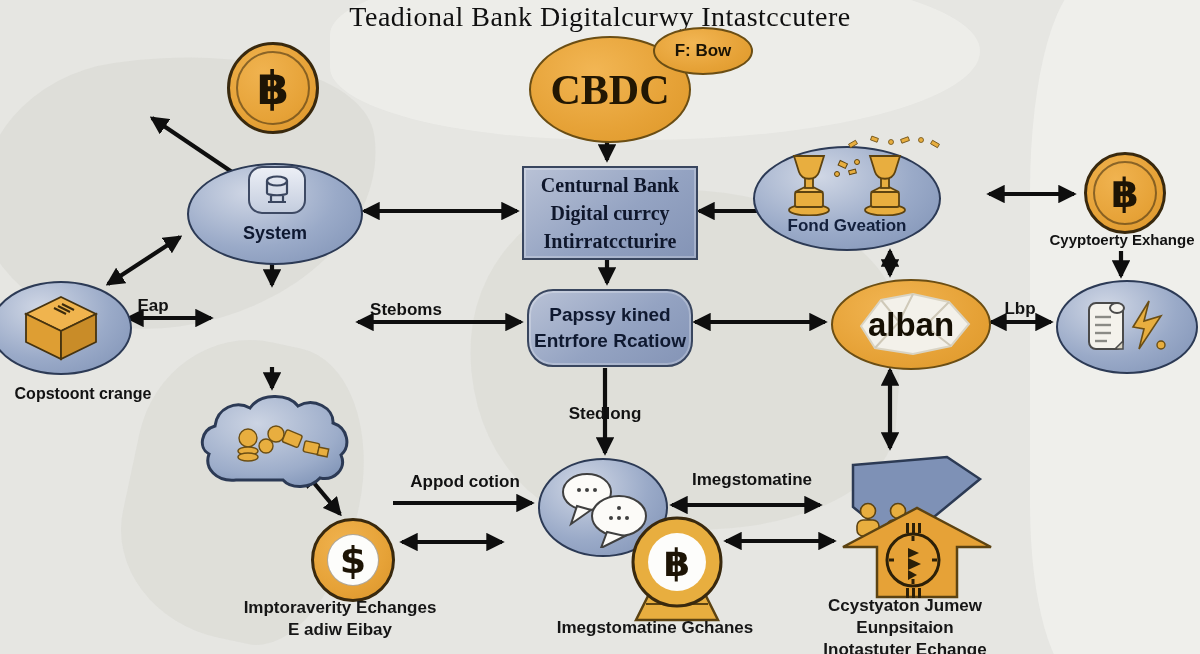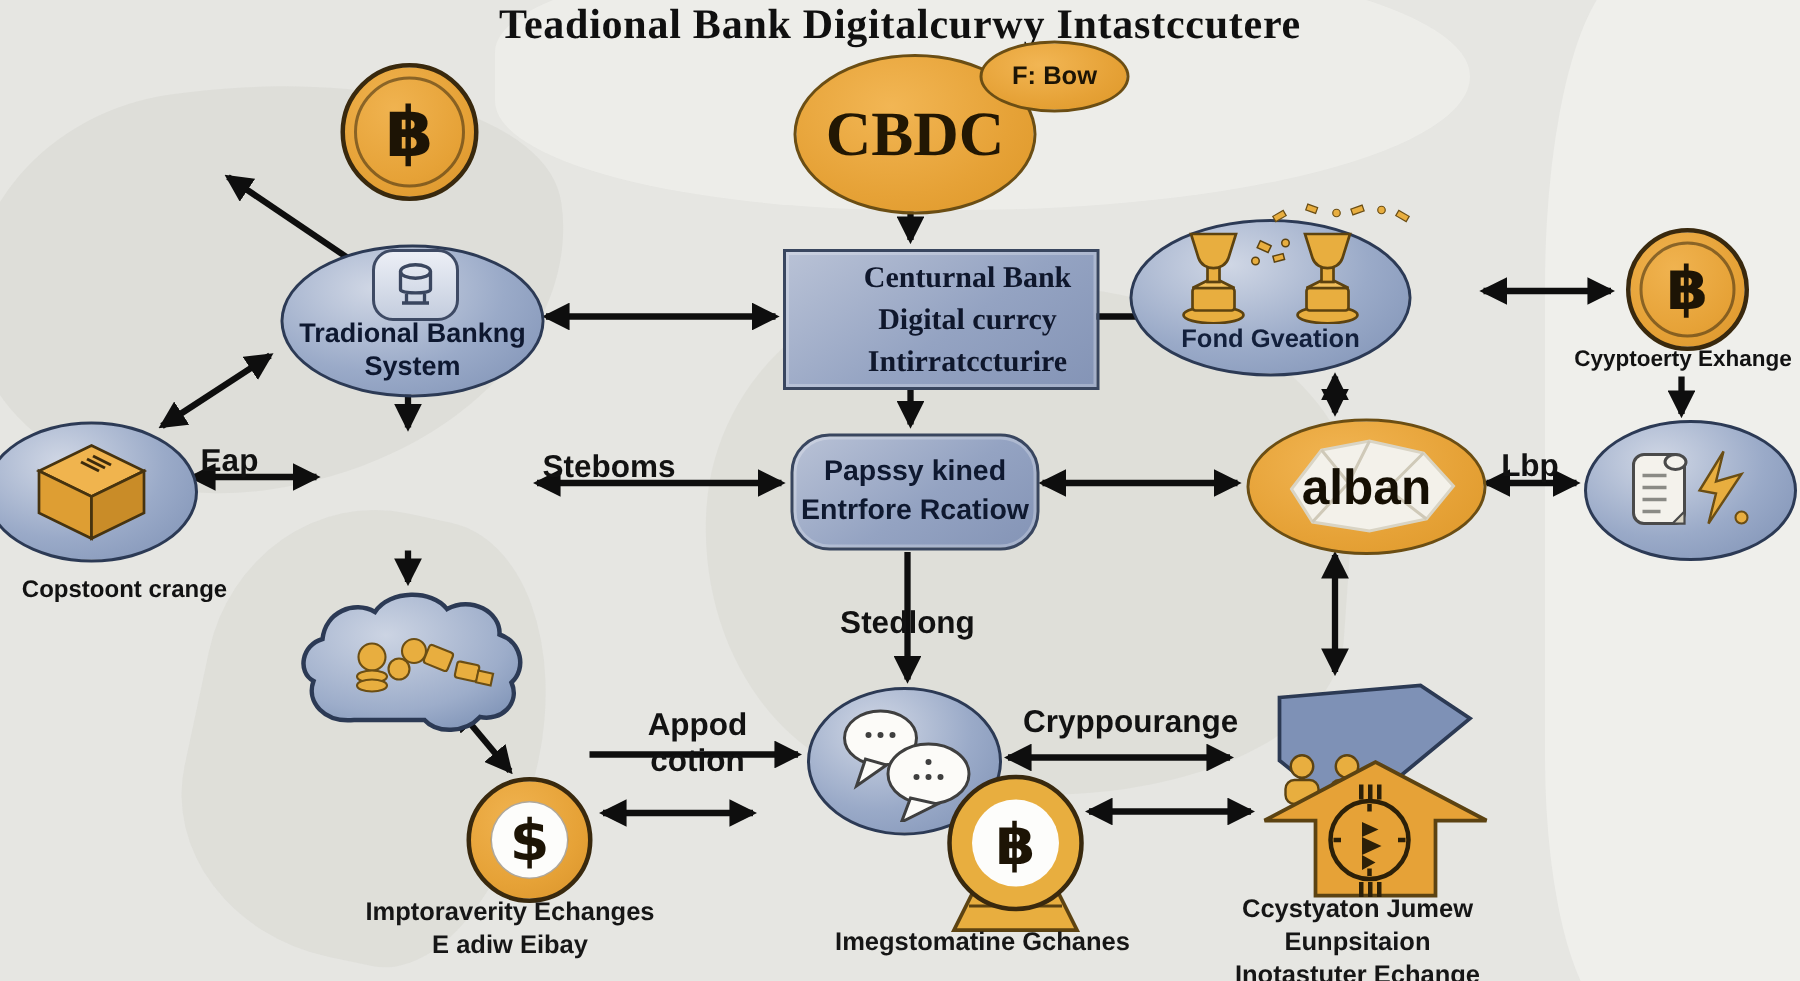--- a/index.html
+++ b/index.html
@@ -12,28 +12,28 @@
   
   #arrows{position:absolute;left:0;top:0;z-index:1;}
   
   .node{position:absolute;z-index:2;display:flex;align-items:center;justify-content:center;text-align:center;}
   .ell{border-radius:50%;}
   .blue{background:radial-gradient(ellipse at 35% 28%,#d0d7e5 0%,#9aaac8 55%,#7d90b4 100%);border:2.5px solid #2c3a55;}
   .gold{background:radial-gradient(ellipse at 40% 32%,#f2b654 0%,#e6a237 60%,#dd9728 100%);border:2.5px solid #6b4e14;}
   .box{background:linear-gradient(145deg,#b9c2d6 0%,#94a3c2 55%,#8494b6 100%);border:2px solid #39465f;box-shadow:inset 0 0 0 2px rgba(255,255,255,.25);}
   .serifb{font-family:"Liberation Serif",serif;font-weight:bold;}
   .sansb{font-weight:bold;}
-  .lbl{position:absolute;z-index:2;font-weight:bold;font-size:21px;text-align:center;color:#121212;}
+  .lbl{position:absolute;z-index:2;font-weight:bold;font-size:17px;text-align:center;color:#121212;}
   .cap{position:absolute;z-index:2;font-weight:bold;font-size:17px;line-height:22px;text-align:center;color:#161616;}
   .coin{position:absolute;z-index:2;border-radius:50%;background:radial-gradient(circle at 38% 32%,#f0b350 0%,#e6a237 60%,#d9932a 100%);
         border:3px solid #39290e;display:flex;align-items:center;justify-content:center;}
   .coin .ring{position:absolute;inset:6px;border-radius:50%;border:2px solid rgba(58,41,14,.55);}
   .coin .glyph{font-family:"DejaVu Sans",sans-serif;font-weight:bold;color:#1d1405;position:relative;z-index:1;}
   .title{position:absolute;left:0;right:0;top:1px;text-align:center;z-index:2;
-         font-family:"Liberation Serif",serif;font-weight:bold;font-size:28px;color:#101010;letter-spacing:.5px;}
+         font-family:"Liberation Serif",serif;font-weight:normal;font-size:28px;color:#101010;letter-spacing:.5px;}
 </style>
 </head>
 <body>
 
 <div id="canvas">
 
   <div class="blob" style="left:-20px;top:55px;width:400px;height:270px;background:#dbdbd5;opacity:.75;border-radius:38% 62% 55% 45%/50% 40% 60% 50%;transform:rotate(-8deg);"></div>
   <div class="blob" style="left:130px;top:340px;width:230px;height:300px;background:#dcdcd6;opacity:.7;border-radius:55% 45% 40% 60%/45% 55% 60% 40%;transform:rotate(12deg);"></div>
   <div class="blob" style="left:470px;top:190px;width:430px;height:340px;background:#dadad4;opacity:.6;border-radius:45% 55% 60% 40%/55% 45% 40% 60%;transform:rotate(4deg);"></div>
   <div class="blob" style="left:1030px;top:-20px;width:200px;height:700px;background:#f0f0ec;opacity:.85;border-radius:30% 0 0 25%;"></div>
@@ -79,38 +79,37 @@
     <div class="glyph" style="font-size:46px;">฿</div>
   </div>
 
   <div class="node ell gold" style="left:529px;top:36px;width:158px;height:103px;text-align:center;">
     <span class="serifb" style="font-size:42px;color:#221703;">CBDC</span>
   </div>
   <div class="node ell gold" style="left:653px;top:27px;width:96px;height:44px;border-width:2px;">
     <span class="sansb" style="font-size:17px;color:#1c1405;">F: Bow</span>
   </div>
 
-  <div class="node box" style="left:522px;top:166px;width:172px;height:90px;padding-left:35px;">
+  <div class="node box" style="left:522px;top:166px;width:172px;height:90px;">
     <div class="serifb" style="font-size:20px;line-height:28px;color:#0f172c;">
       <div>Centurnal Bank</div>
       <div>Digital currcy</div>
       <div>Intirratccturire</div>
     </div>
   </div>
 
   <div class="node ell blue" style="left:187px;top:163px;width:172px;height:98px;">
     <div style="position:absolute;left:59px;top:1px;width:54px;height:44px;border-radius:14px;background:linear-gradient(#eceff6,#c4cdde);border:2px solid #3e4a64;display:flex;align-items:center;justify-content:center;">
       <svg width="30" height="32" viewBox="0 0 30 32">
         <ellipse cx="15" cy="7" rx="10" ry="4.5" fill="none" stroke="#3a465f" stroke-width="2.2"></ellipse>
         <path d="M5,7 V19 M25,7 V19 M5,19 c0,3 20,3 20,0" fill="none" stroke="#3a465f" stroke-width="2.2"></path>
         <path d="M9,22 v6 M21,22 v6 M6,28 h18" fill="none" stroke="#3a465f" stroke-width="2.2"></path>
       </svg>
     </div>
     <div class="sansb" style="margin-top:38px;font-size:18px;line-height:22px;color:#0e1830;">
-      <div>Tradional Bankng</div>
       <div>System</div>
     </div>
   </div>
 
   <div class="node ell blue" style="left:753px;top:146px;width:184px;height:101px;">
     <svg width="140" height="62" viewBox="0 0 140 62" style="position:absolute;left:22px;top:6px;">
       <g stroke="#5d4310" stroke-width="1.8" fill="#E8AE3F">
         <ellipse cx="32" cy="56" rx="20" ry="5.5"></ellipse>
         <rect x="18" y="38" width="28" height="15" rx="2"></rect>
         <polygon points="18,38 32,31 46,38" fill="#F2BF5B"></polygon>
@@ -275,21 +274,21 @@
         <rect x="94" y="141" width="3" height="10"></rect>
         <rect x="100" y="141" width="3" height="10"></rect>
     </g>
   </svg>
 
   <div class="lbl" style="left:118px;top:296px;width:70px;">Eap</div>
   <div class="lbl" style="left:358px;top:300px;width:96px;">Steboms</div>
   <div class="lbl" style="left:984px;top:299px;width:72px;">Lbp</div>
   <div class="lbl" style="left:545px;top:392px;width:120px;margin-top:12px;">Stedlong</div>
   <div class="lbl" style="left:398px;top:472px;width:134px;">Appod cotion</div>
-  <div class="lbl" style="left:682px;top:470px;width:140px;">Cryppourange</div>
+  <div class="lbl" style="left:682px;top:470px;width:140px;">Imegstomatine</div>
 
   <div class="cap" style="left:228px;top:597px;width:224px;">
     <div>Imptoraverity Echanges</div>
     <div>E adiw Eibay</div>
   </div>
   <div class="cap" style="left:543px;top:617px;width:224px;">
     <div>Imegstomatine Gchanes</div>
   </div>
   <div class="cap" style="left:793px;top:595px;width:224px;">
     <div>Ccystyaton Jumew</div>

